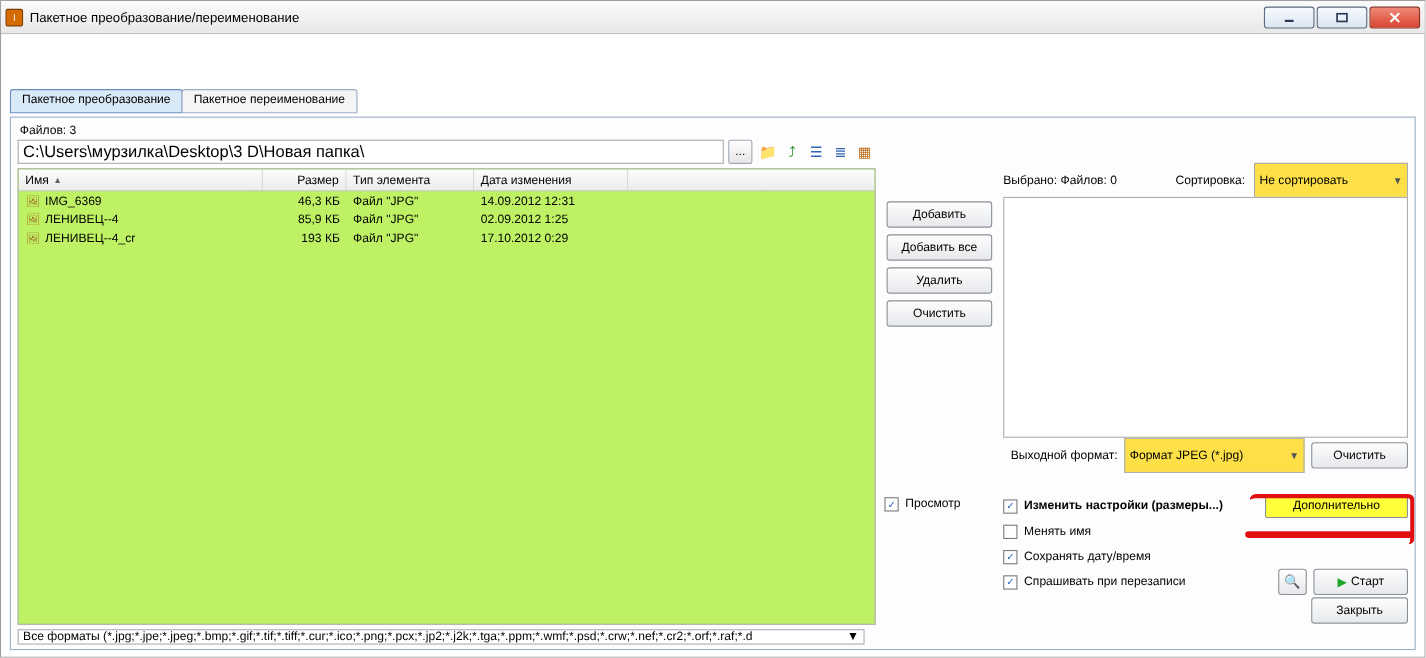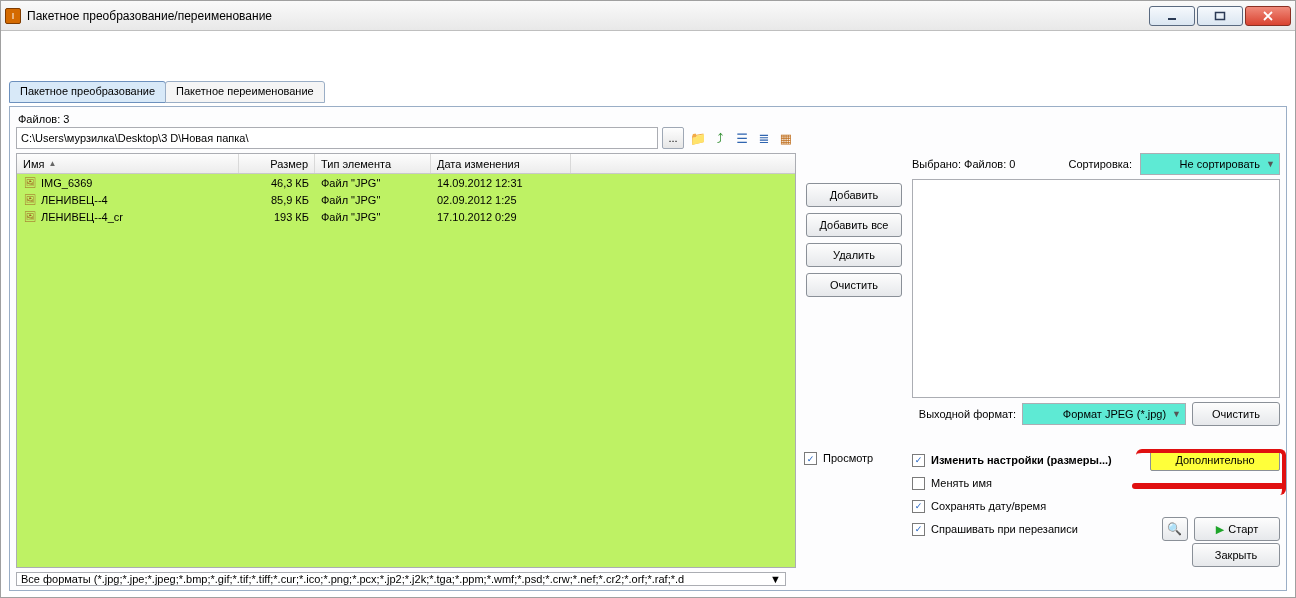--- a/index.html
+++ b/index.html
@@ -90,21 +90,21 @@
   }
   .right-pane {
     flex:1;
     display:flex;
     flex-direction:column;
     gap:4px;
   }
 
   .path-row { display:flex; align-items:center; gap:4px;}
   .path-input {
-    flex:1; height:22px; border:1px solid #abadb3; padding:2px 4px; font-size:11px;
+    flex:1; height:22px; border:1px solid #abadb3; padding:2px 4px; font-size:15px;
     background:#fff;
   }
   .sq-btn {
     width:22px;height:22px;border:1px solid #9fa8b5;border-radius:2px;
     background:linear-gradient(#fefefe,#e6e6e6);
     display:flex;align-items:center;justify-content:center;font-size:11px;
   }
   .toolbar-icons { display:flex; gap:2px; }
   .toolbar-icons .ic{
     width:20px;height:20px;display:flex;align-items:center;justify-content:center;
@@ -156,22 +156,22 @@
     width:96px;
     border:1px solid #8a9098;
     border-radius:3px;
     background:linear-gradient(#fdfdfd,#e6e8eb);
     font-size:11px;
     display:flex;align-items:center;justify-content:center;
     cursor:pointer;
   }
   .btn.wide{width:88px;}
   .right-top-row{display:flex;align-items:center;gap:8px;height:22px;white-space:nowrap;}
-  .select { height:22px;border:1px solid #abadb3;background:#5eead4;padding:2px 4px;
-    display:flex;align-items:center;justify-content:flex-end;font-size:11px;}
+  .select { height:32px;border:1px solid #abadb3;background:#fde047;padding:2px 4px;
+    display:flex;align-items:center;justify-content:space-between;font-size:11px;}
   .select .chev{font-size:9px;color:#555;margin-left:6px;}
   .big-list { flex:1;border:1px solid #abadb3;background:#fff;min-height:100px;}
   .stacked-btns{display:flex;flex-direction:column;gap:6px;align-items:center;}
 
   .form-row{display:flex;align-items:center;gap:6px;height:24px;white-space:nowrap;}
   .form-label{width:104px;text-align:right;}
   .form-select{flex:1;}
   .checkbox{width:14px;height:14px;border:1px solid #7a7a7a;background:#fff;display:inline-flex;
     align-items:center;justify-content:center;font-size:10px;color:#2060c0;}
   .checkbox.checked::after{content:"✓";}

